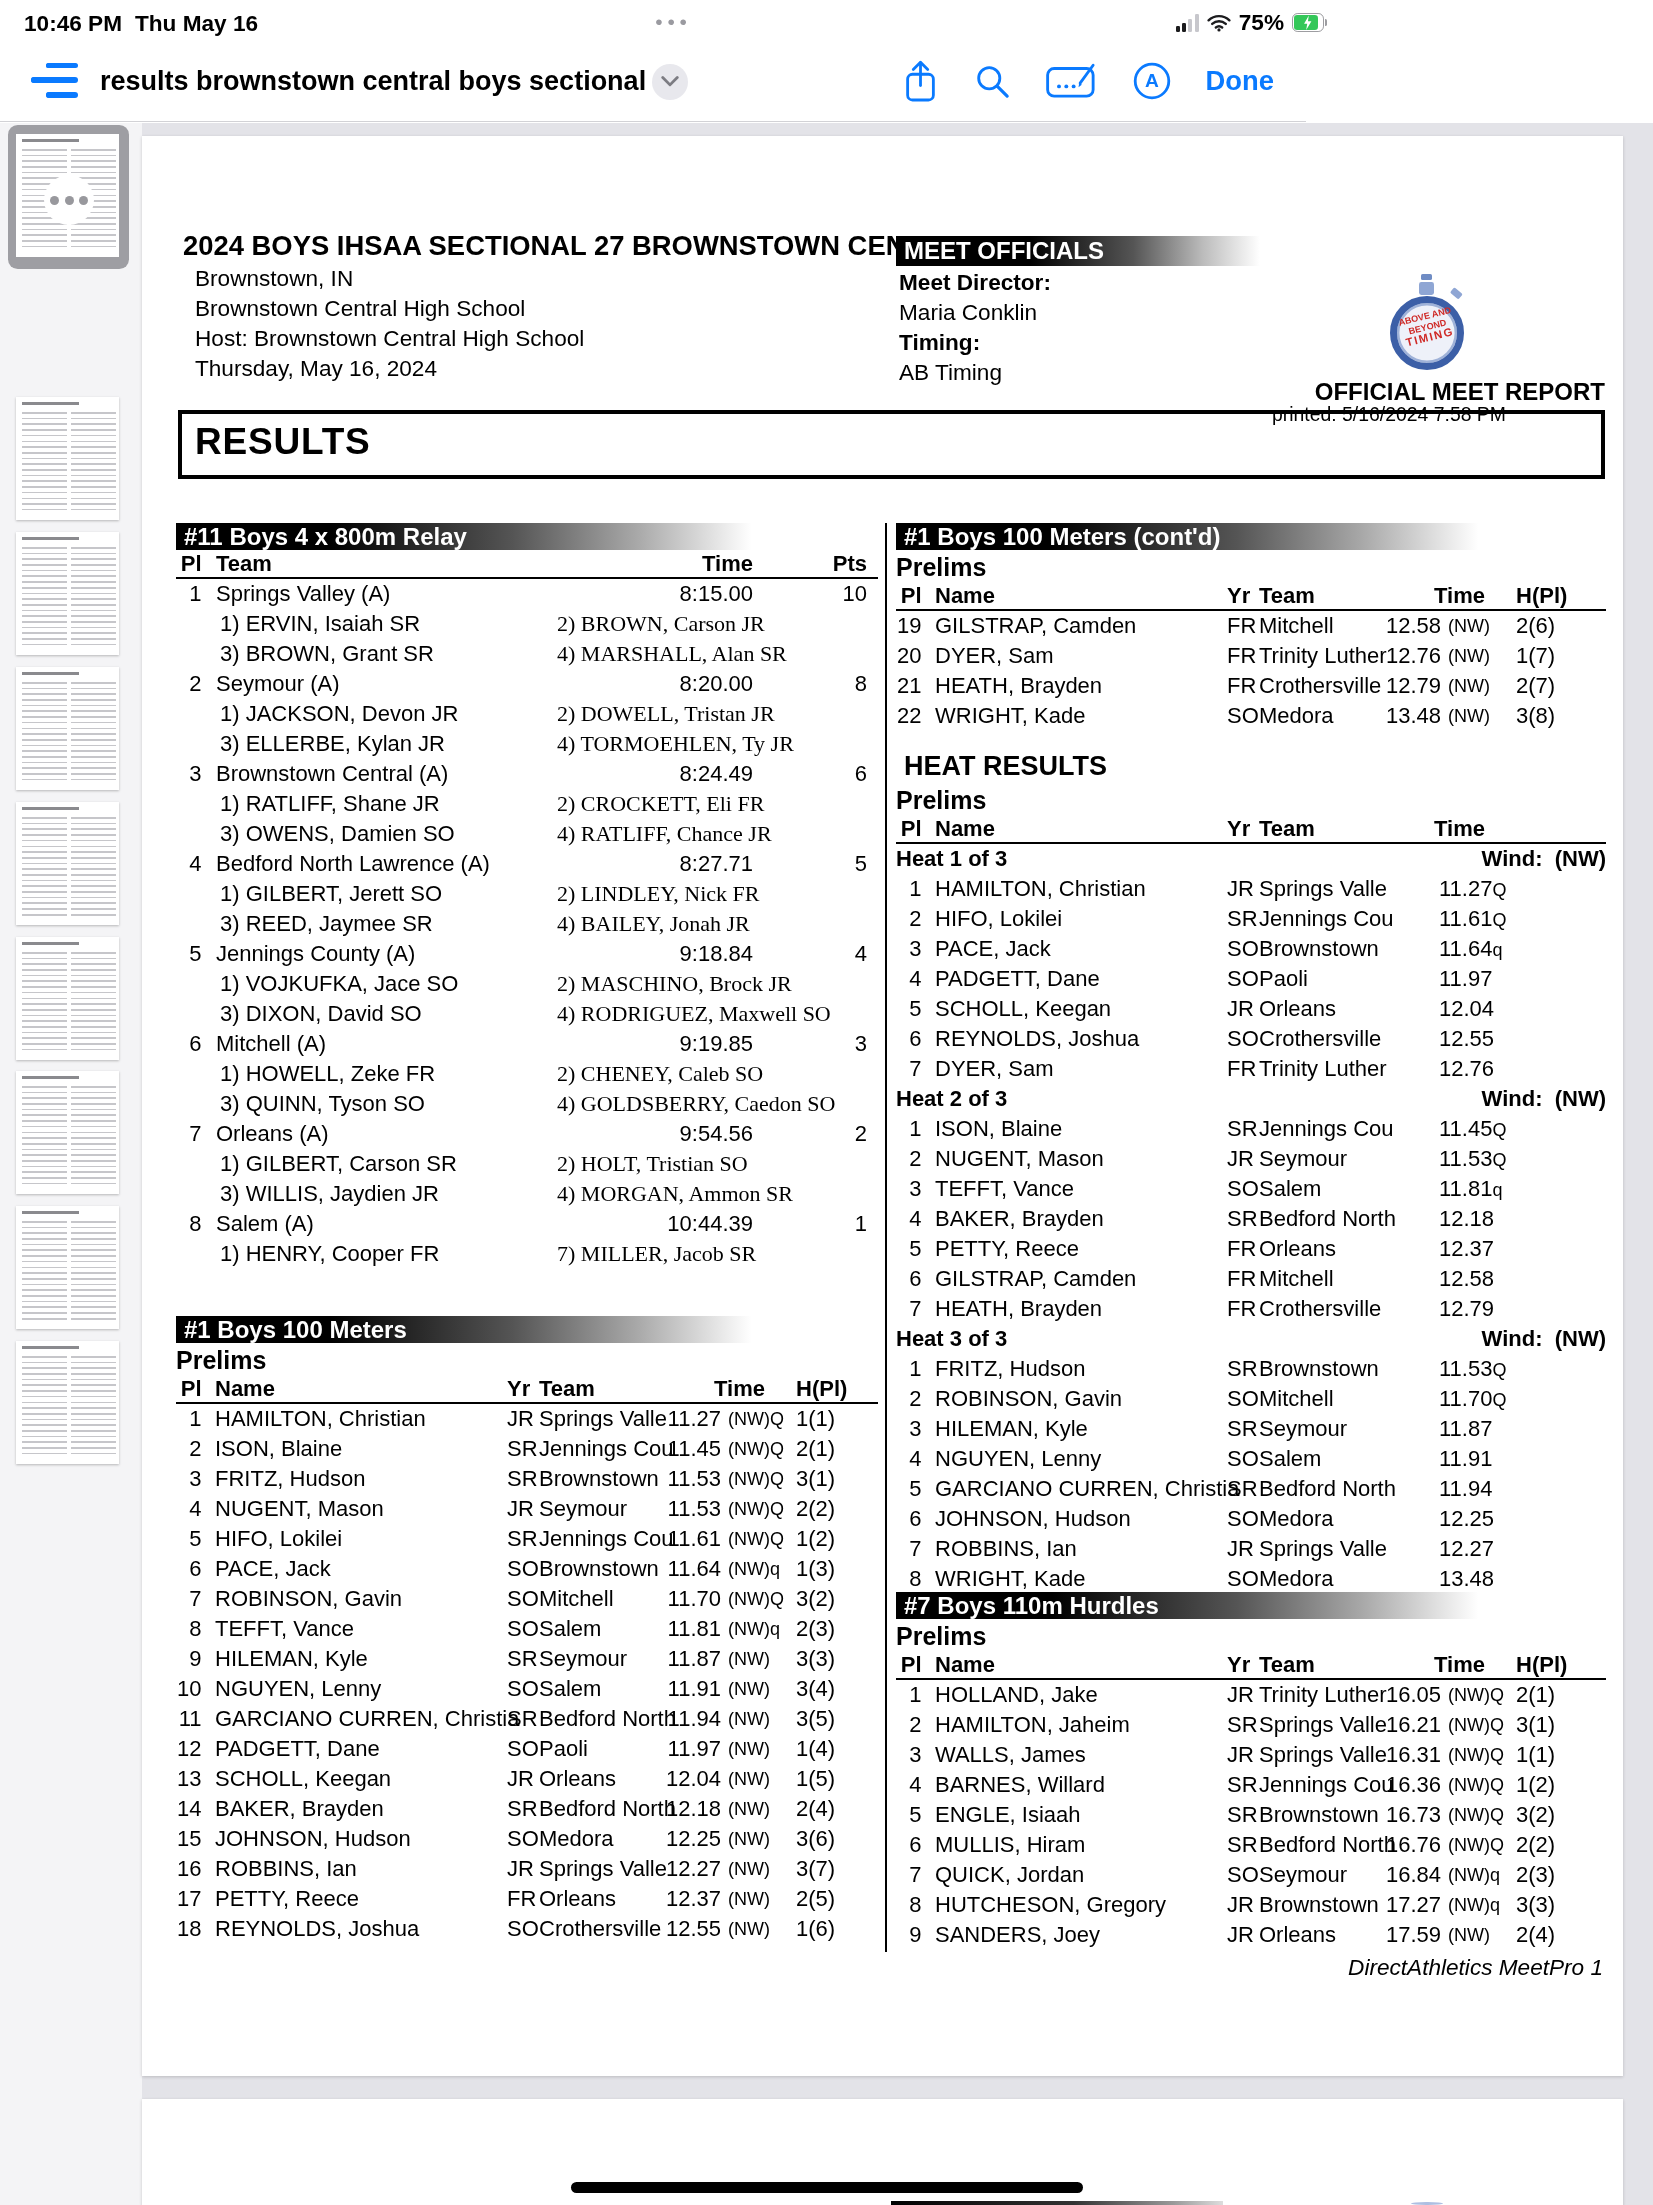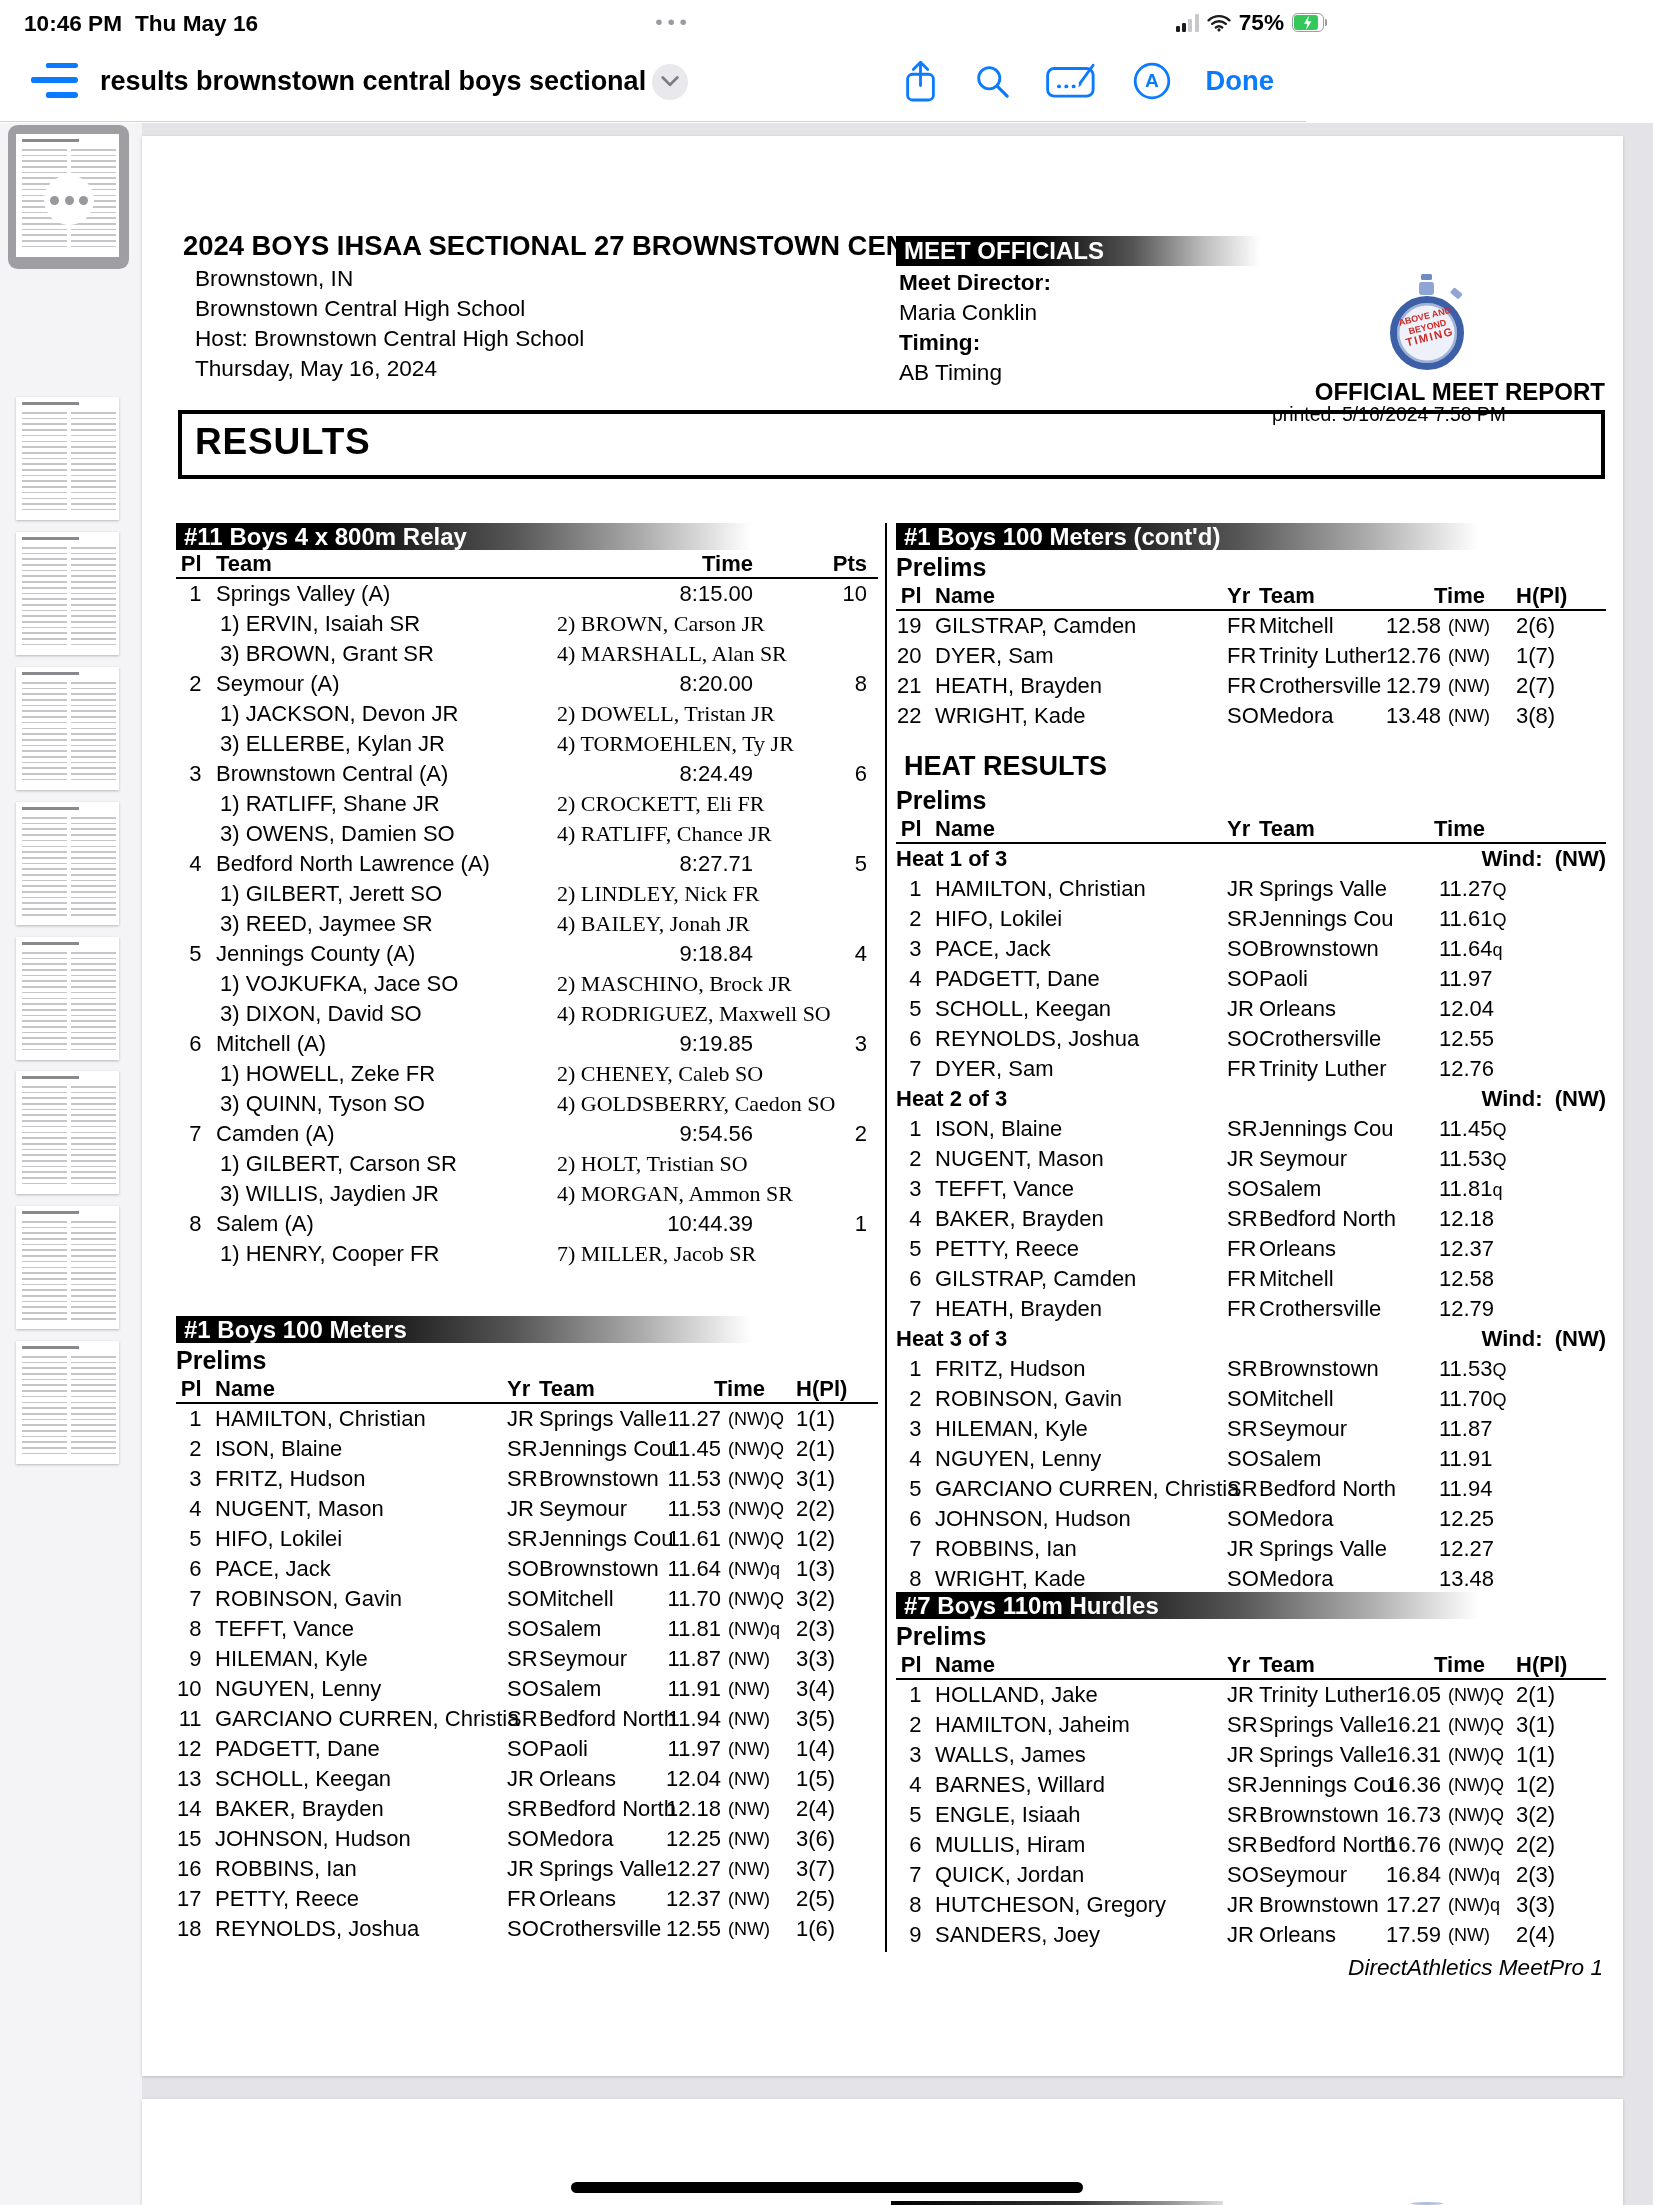--- a/index.html
+++ b/index.html
@@ -362,21 +362,21 @@
         <div class="row">
           <span class="cell c-leg1">1) HOWELL, Zeke FR</span>
           <span class="cell c-leg2">2) CHENEY, Caleb SO</span>
         </div>
         <div class="row">
           <span class="cell c-leg1">3) QUINN, Tyson SO</span>
           <span class="cell c-leg2">4) GOLDSBERRY, Caedon SO</span>
         </div>
         <div class="row">
           <span class="cell c-pl">7</span>
-          <span class="cell c-rteam">Camden (A)</span>
+          <span class="cell c-rteam">Orleans (A)</span>
           <span class="cell c-rtime">9:54.56</span>
           <span class="cell c-rpts">2</span>
         </div>
         <div class="row">
           <span class="cell c-leg1">1) GILBERT, Carson SR</span>
           <span class="cell c-leg2">2) HOLT, Tristian SO</span>
         </div>
         <div class="row">
           <span class="cell c-leg1">3) WILLIS, Jaydien JR</span>
           <span class="cell c-leg2">4) MORGAN, Ammon SR</span>

